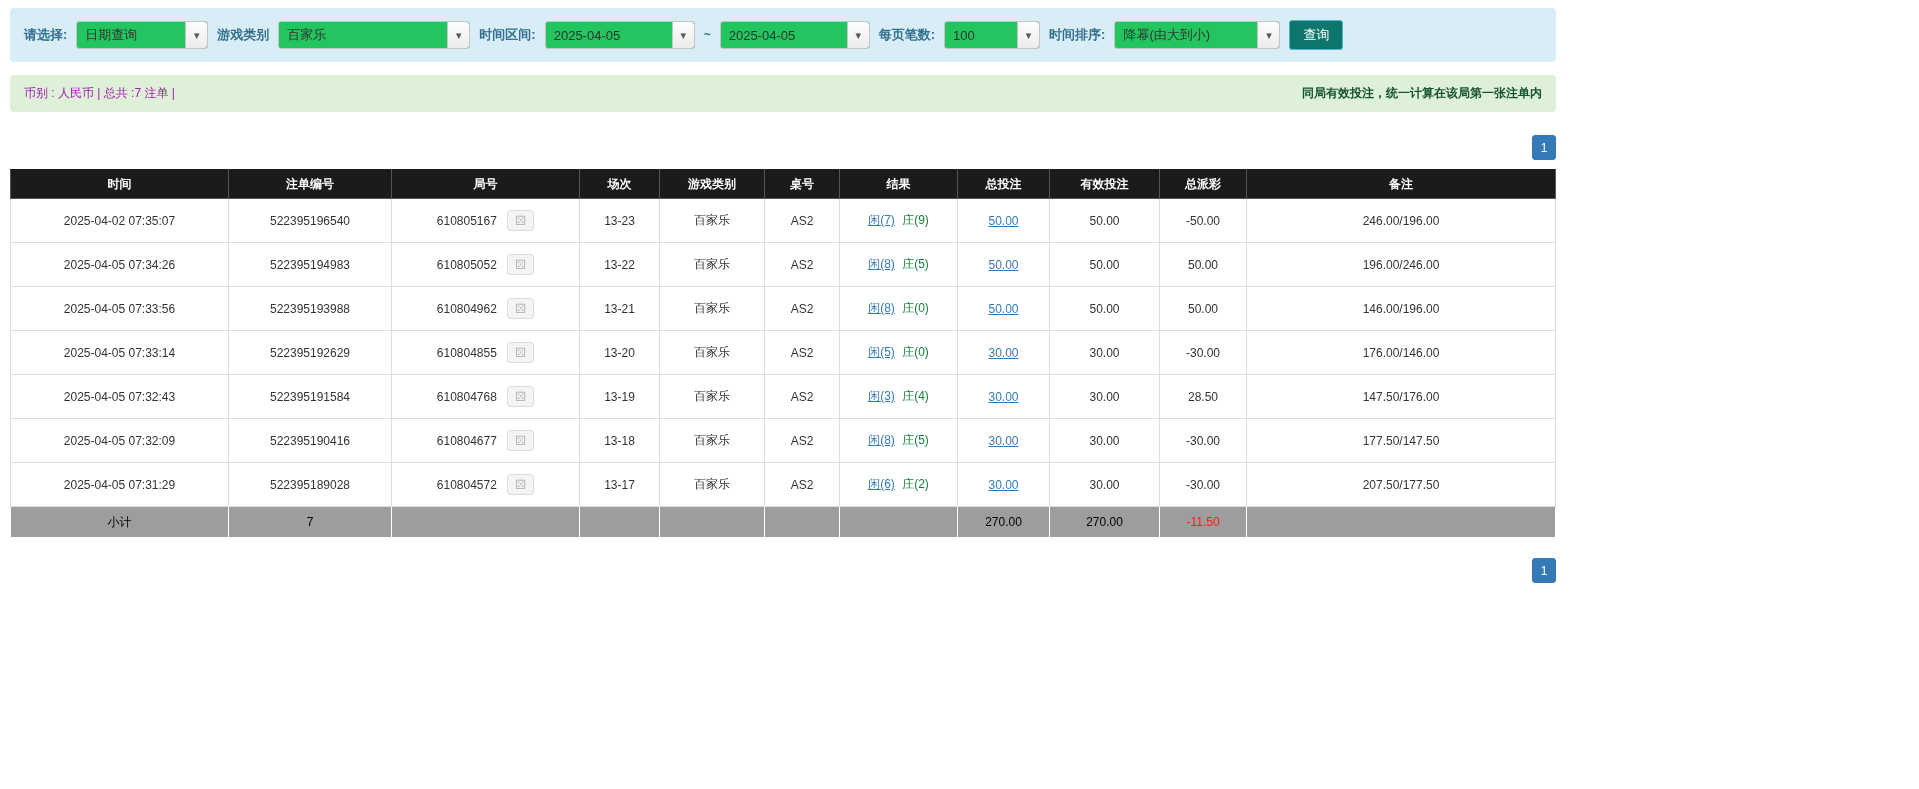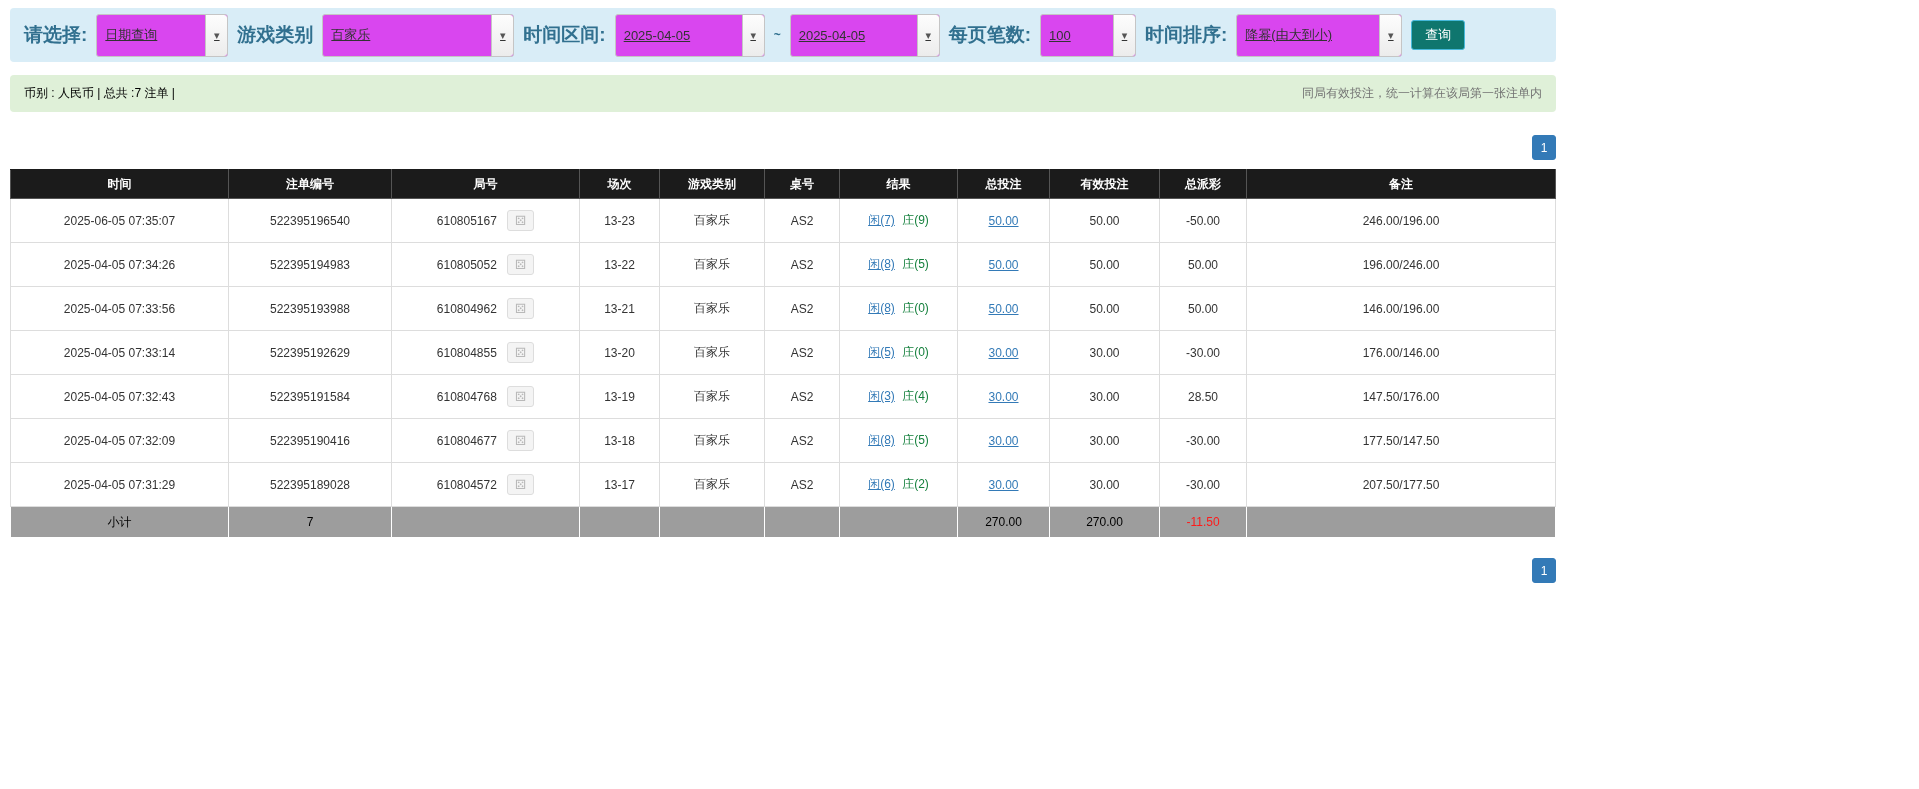--- a/index.html
+++ b/index.html
@@ -17,30 +17,29 @@
   
   .filter-bar {
     background: #d9edf7;
     border-radius: 4px;
     padding: 12px 14px;
     display: flex;
     align-items: center;
     gap: 9px;
     height: 54px;
   }
-  .f-label { color: #31708f; font-weight: bold; font-size: 19px; white-space: nowrap; }
+  .f-label { color: #31708f; font-weight: bold; font-size: 13px; white-space: nowrap; }
   .combo {
-    background: #d946ef;
+    background: #22c55e;
     border: 1px solid #c5c5c5;
     border-radius: 3px;
-    height: 43px;
+    height: 28px;
     display: flex;
     align-items: stretch;
     cursor: pointer;
-    text-decoration: underline;
   }
   .combo-text { padding: 0 8px; flex: 1; font-size: 13px; color: #333; display: flex; align-items: center; overflow: hidden; white-space: nowrap; }
   .combo-arrow {
     width: 22px;
     border-left: 1px solid #c5c5c5;
     display: flex; align-items: center; justify-content: center;
     background: linear-gradient(#fdfdfd, #ececec);
     border-radius: 0 3px 3px 0;
     color: #555; font-size: 11px;
   }
@@ -66,22 +65,22 @@
   .summary-bar {
     margin-top: 13px;
     background: #dff0d8;
     border-radius: 4px;
     padding: 0 14px;
     height: 37px;
     display: flex;
     justify-content: space-between;
     align-items: center;
   }
-  .summary-left { color: #000000; }
-  .summary-right { color: #737373; }
+  .summary-left { color: #a21caf; }
+  .summary-right { color: #14532d; font-weight: bold; }
 
   
   .pager { display: flex; justify-content: flex-end; }
   .pager-top { margin: 23px 0 9px; }
   .pager-bottom { margin: 20px 0 20px; }
   .page-btn {
     min-width: 24px; height: 25px;
     background: #337ab7; color: #fff;
     border: 1px solid #337ab7; border-radius: 3px;
     display: flex; align-items: center; justify-content: center;
@@ -215,21 +214,21 @@
         <th>桌号</th>
         <th>结果</th>
         <th>总投注</th>
         <th>有效投注</th>
         <th>总派彩</th>
         <th>备注</th>
       </tr>
     </thead>
     <tbody>
         <tr>
-    <td>2025-06-05 07:35:07</td>
+    <td>2025-04-02 07:35:07</td>
     <td>522395196540</td>
     <td class="round-cell">
       <span class="round-no">610805167</span>
       <span class="video-btn">⚄</span>
     </td>
     <td>13-23</td>
     <td>百家乐</td>
     <td>AS2</td>
     <td class="result-cell">
       <span class="blue">闲(7)</span>

